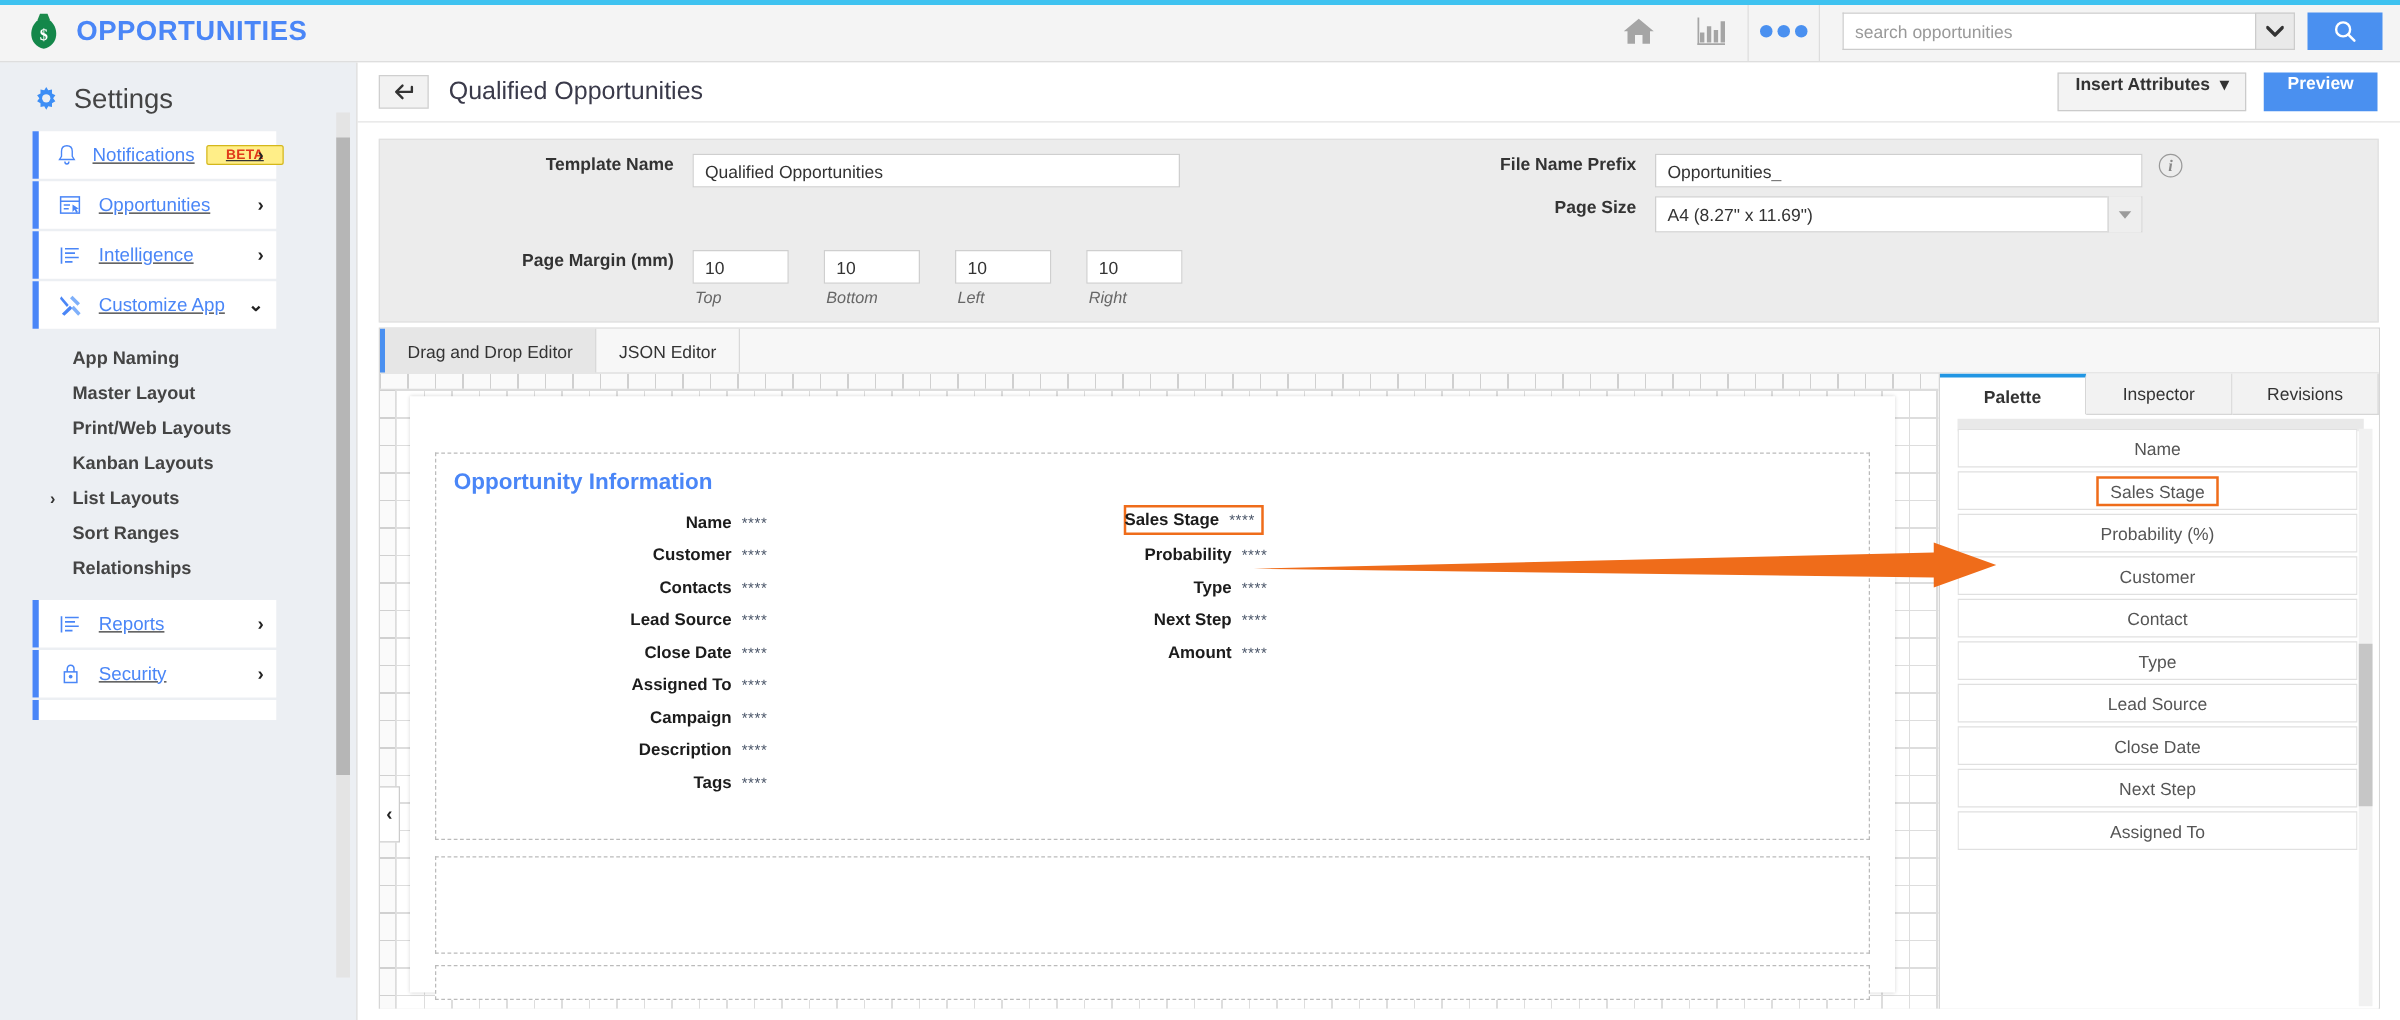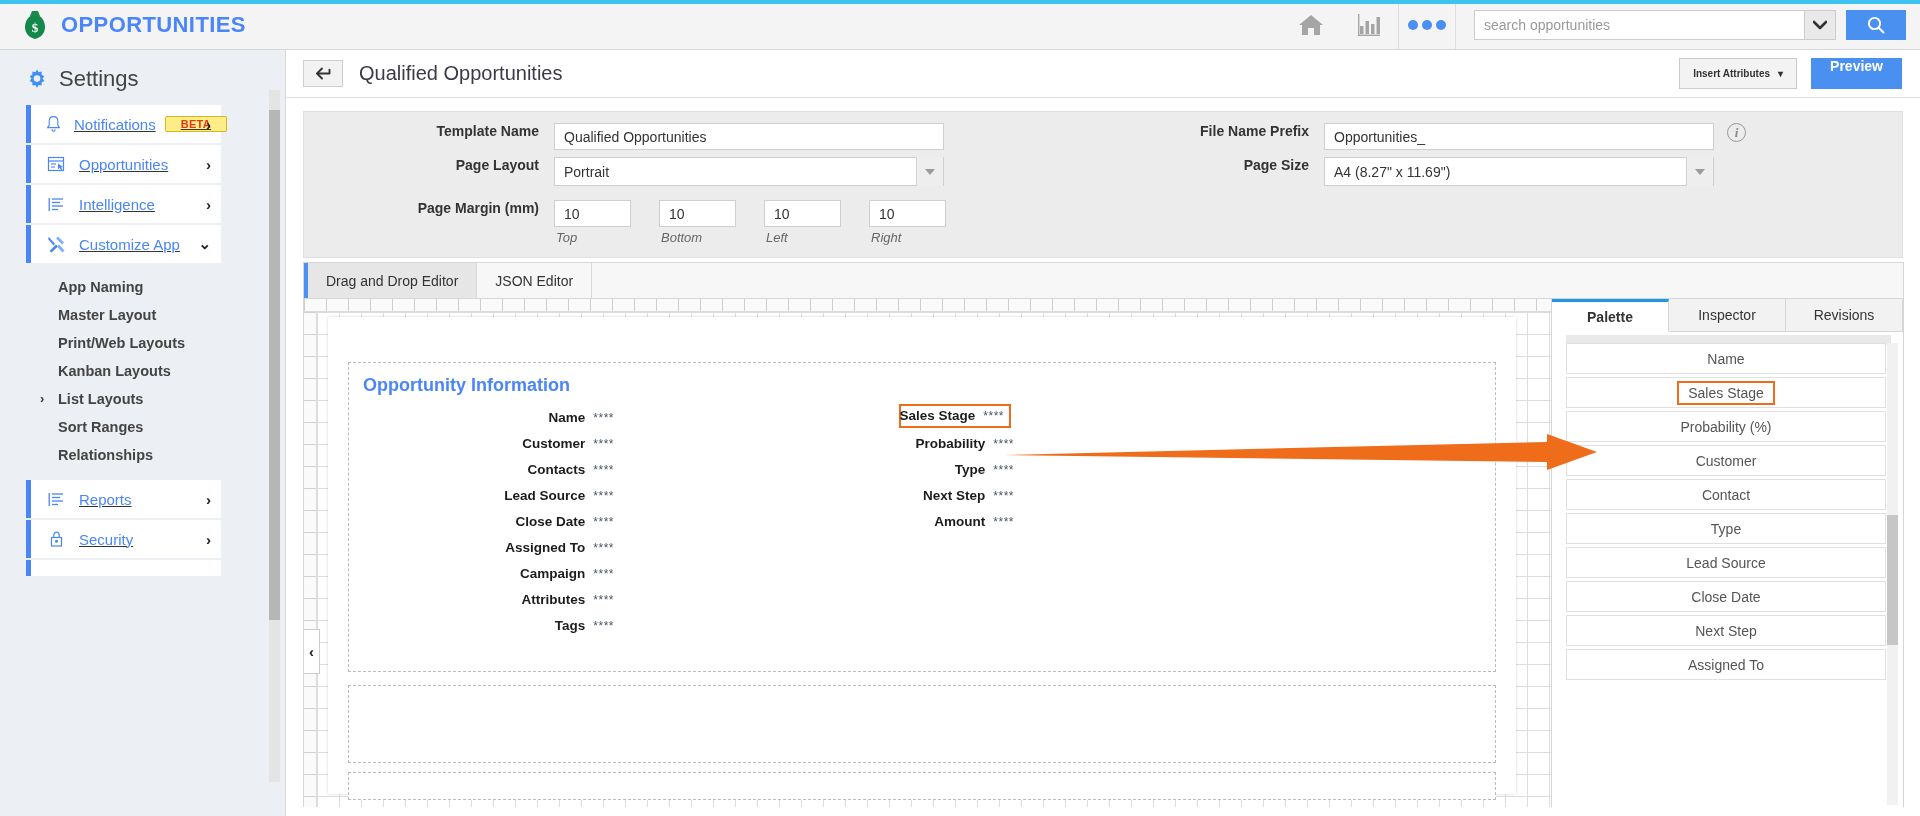--- a/index.html
+++ b/index.html
@@ -114,22 +114,22 @@
   }
   #back-btn {
     width: 40px; height: 27px; border: 1px solid #cfcfcf; background: #f2f2f2;
     display: flex; align-items: center; justify-content: center; cursor: pointer;
     font-size: 16px; color: #333;
   }
   #page-title { font-size: 20px; color: #3a3a4a; margin-left: 16px; }
   #page-head-spacer { flex: 1; }
   #insert-attr-btn {
     height: 31px; border: 1px solid #cbcbcb; background: #f3f3f3;
-    display: flex; align-items: center; gap: 8px; padding: 0 13px; cursor: pointer;
-    font-size: 10px; font-weight: bold; color: #333;
+    display: flex; gap: 8px; padding: 0 13px; cursor: pointer;
+    font-size: 14px; font-weight: bold; color: #333;
   }
   #preview-btn {
     height: 31px; background: #4a90f0; border: none; color: #fff;
     font-size: 14px; font-weight: bold; padding: 0 19px; margin-left: 14px; cursor: pointer;
     font-family: "Liberation Sans", sans-serif;
   }
 
   
   #settings-panel {
     margin: 13px 17px 0 17px; background: #ececec; border: 1px solid #e0e0e0;
@@ -421,29 +421,20 @@
     <div id="preview-btn">Preview</div>
   </div>
 
   <div id="settings-panel">
 
     <div class="frow" style="left:0;top:11px;">
       <div class="flabel" style="width:235px;">Template Name</div>
       <input class="finput" style="width: 390px; margin-left: 15px;" value="Qualified Opportunities">
     </div>
 
-    <div class="frow" style="left:0;top:45px;">
-      <div class="flabel" style="width:235px;">Page Layout</div>
-      <div class="fselect" style="width:390px;margin-left:15px;">
-        <span>Portrait</span>
-        <span class="arrow">
-            <i class="tri-down"></i>
-          </span>
-      </div>
-    </div>
 
     <div class="frow" style="left:0;top:88px;">
       <div class="flabel" style="width:235px;">Page Margin (mm)</div>
       <input class="finput" style="width: 77px; margin-left: 15px; text-align: left;" value="10">
       <input class="finput" style="width: 77px; margin-left: 28px;" value="10">
       <input class="finput" style="width: 77px; margin-left: 28px;" value="10">
       <input class="finput" style="width: 77px; margin-left: 28px;" value="10">
     </div>
     <div class="margin-cap" style="left:252px;top:118px;">Top</div>
     <div class="margin-cap" style="left:357px;top:118px;">Bottom</div>
@@ -504,21 +495,21 @@
           </div>
           <div class="fieldrow" style="left:20px;top:177px;width:245px;justify-content:flex-end;">
             <span class="fl">Assigned To</span>
             <span class="fv">****</span>
           </div>
           <div class="fieldrow" style="left:20px;top:203px;width:245px;justify-content:flex-end;">
             <span class="fl">Campaign</span>
             <span class="fv">****</span>
           </div>
           <div class="fieldrow" style="left:20px;top:229px;width:245px;justify-content:flex-end;">
-            <span class="fl">Attributes</span>
+            <span class="fl">Description</span>
             <span class="fv">****</span>
           </div>
           <div class="fieldrow" style="left:20px;top:255px;width:245px;justify-content:flex-end;">
             <span class="fl">Tags</span>
             <span class="fv">****</span>
           </div>
 
           <div class="fieldrow hl-box" style="left:550px;top:41px;width:112px;justify-content:flex-end;">
             <span class="fl">Sales Stage</span>
             <span class="fv">****</span>

